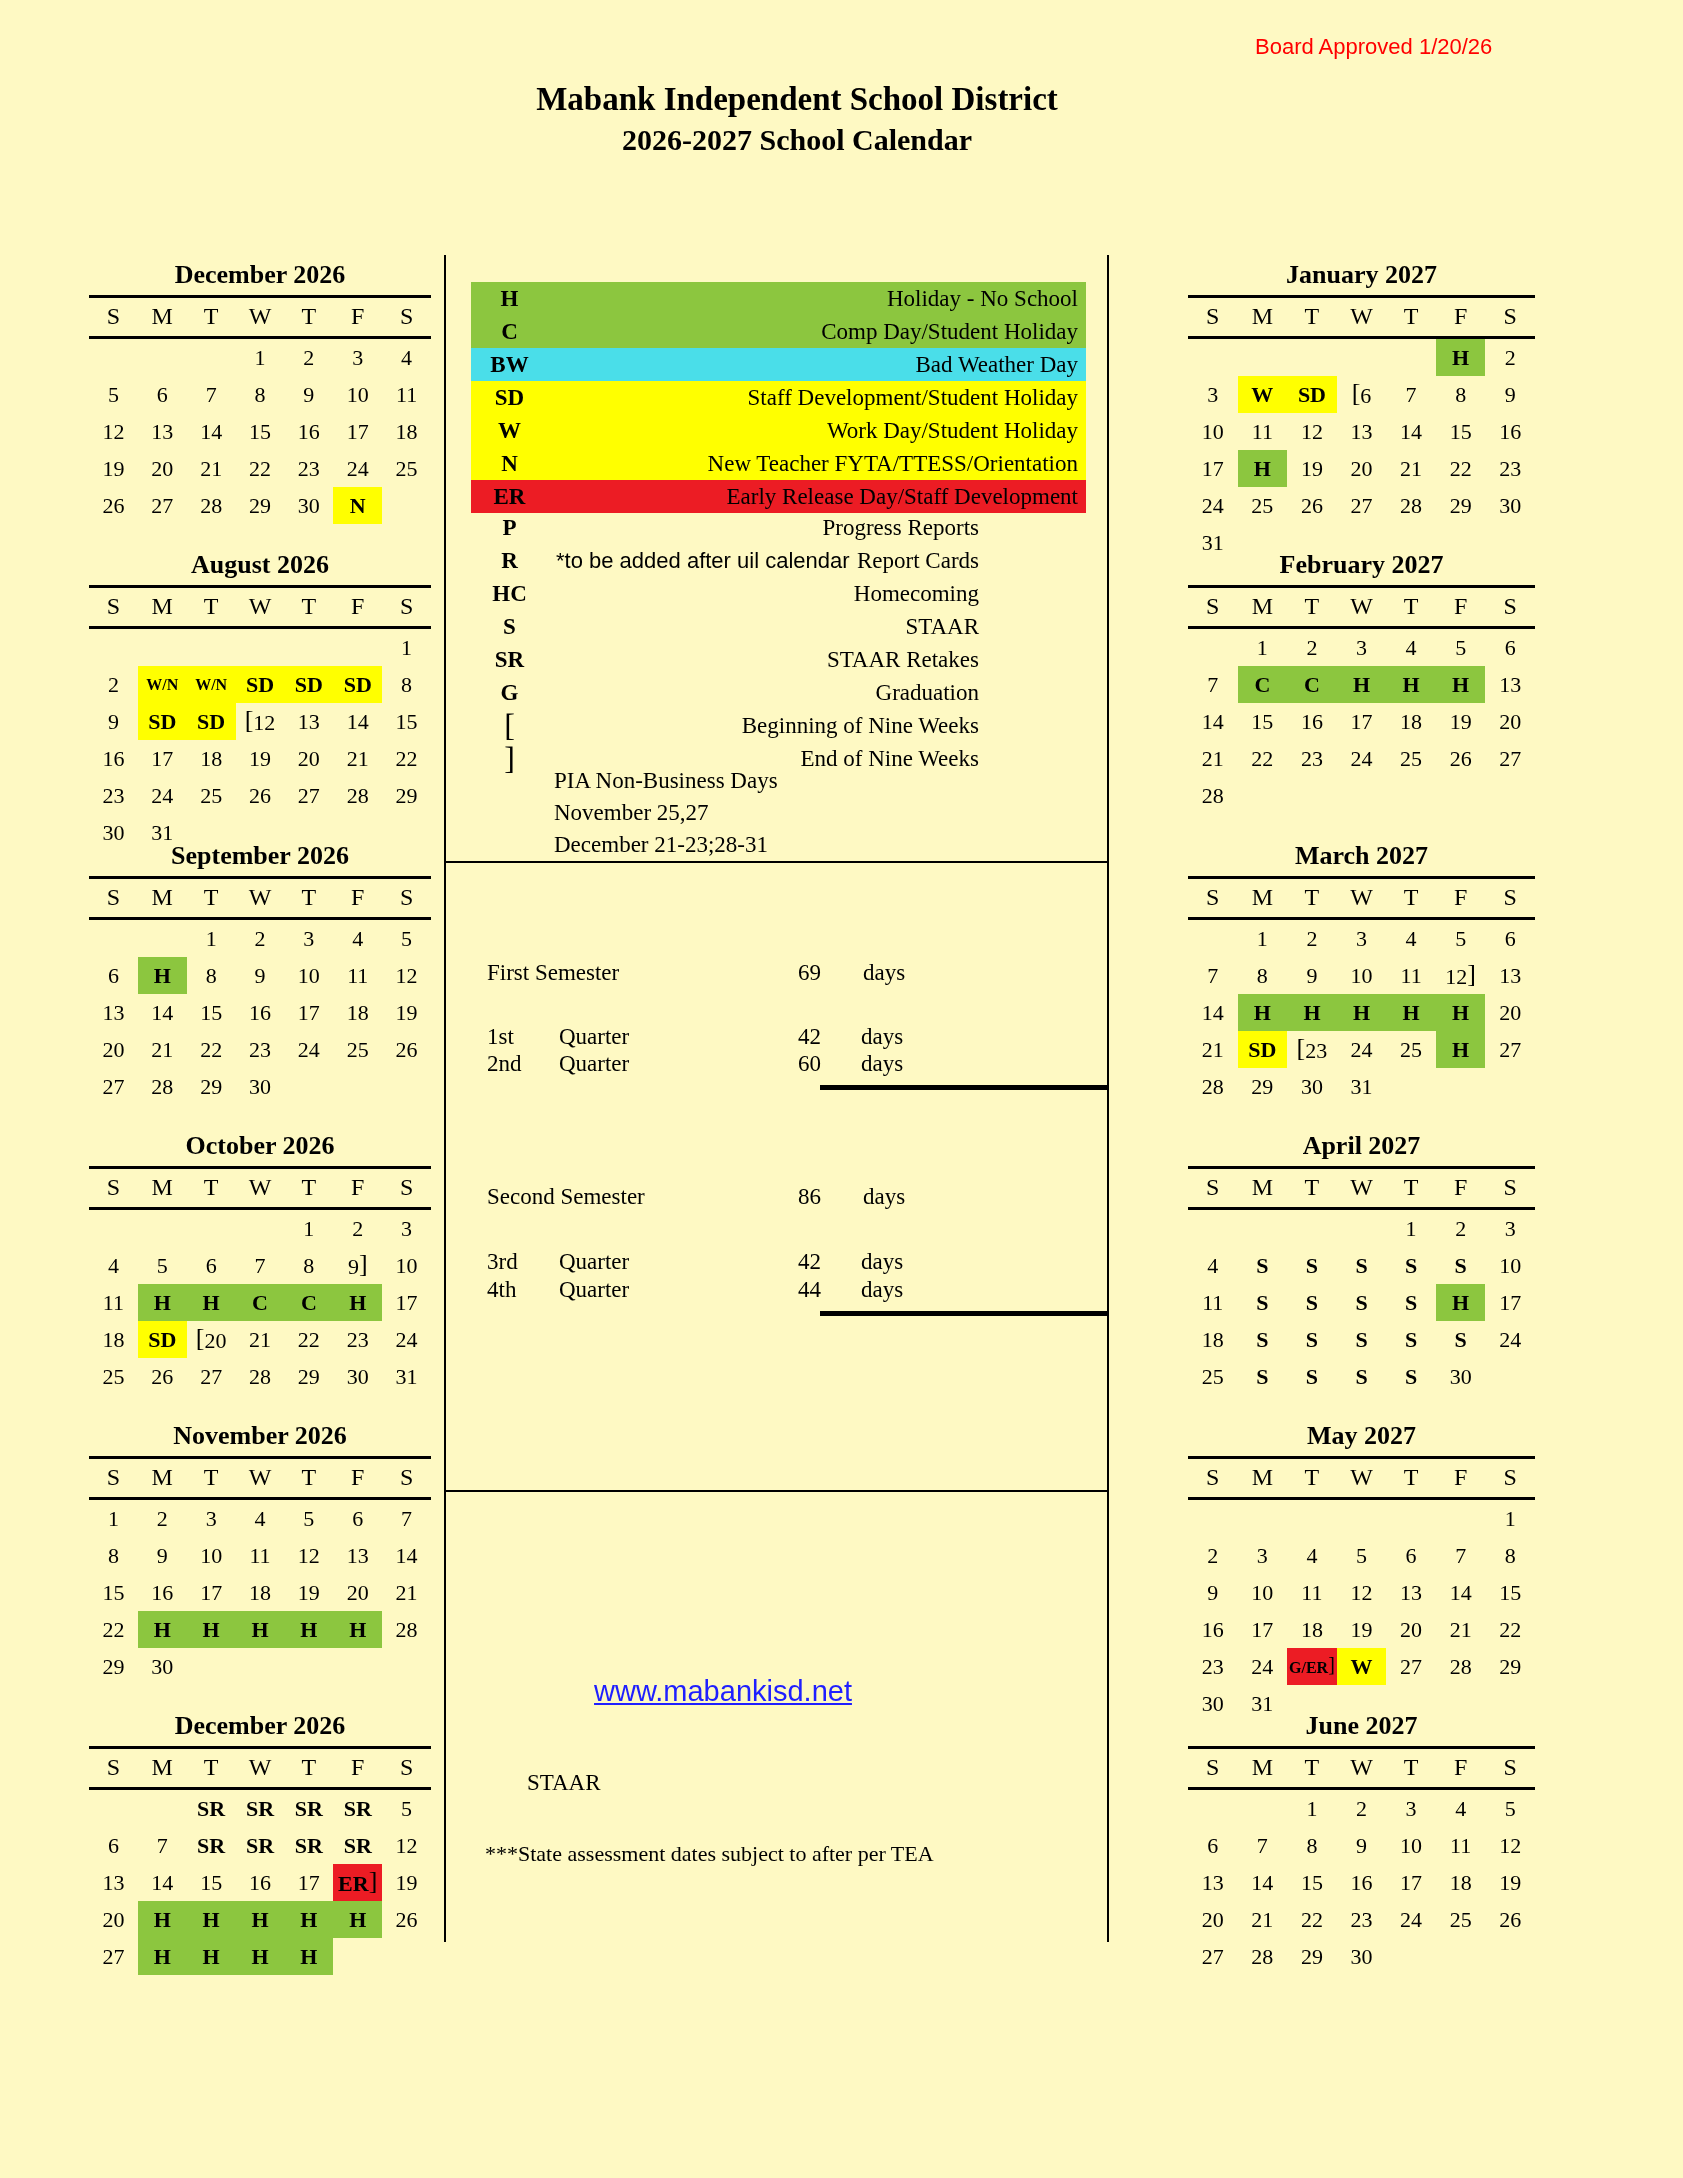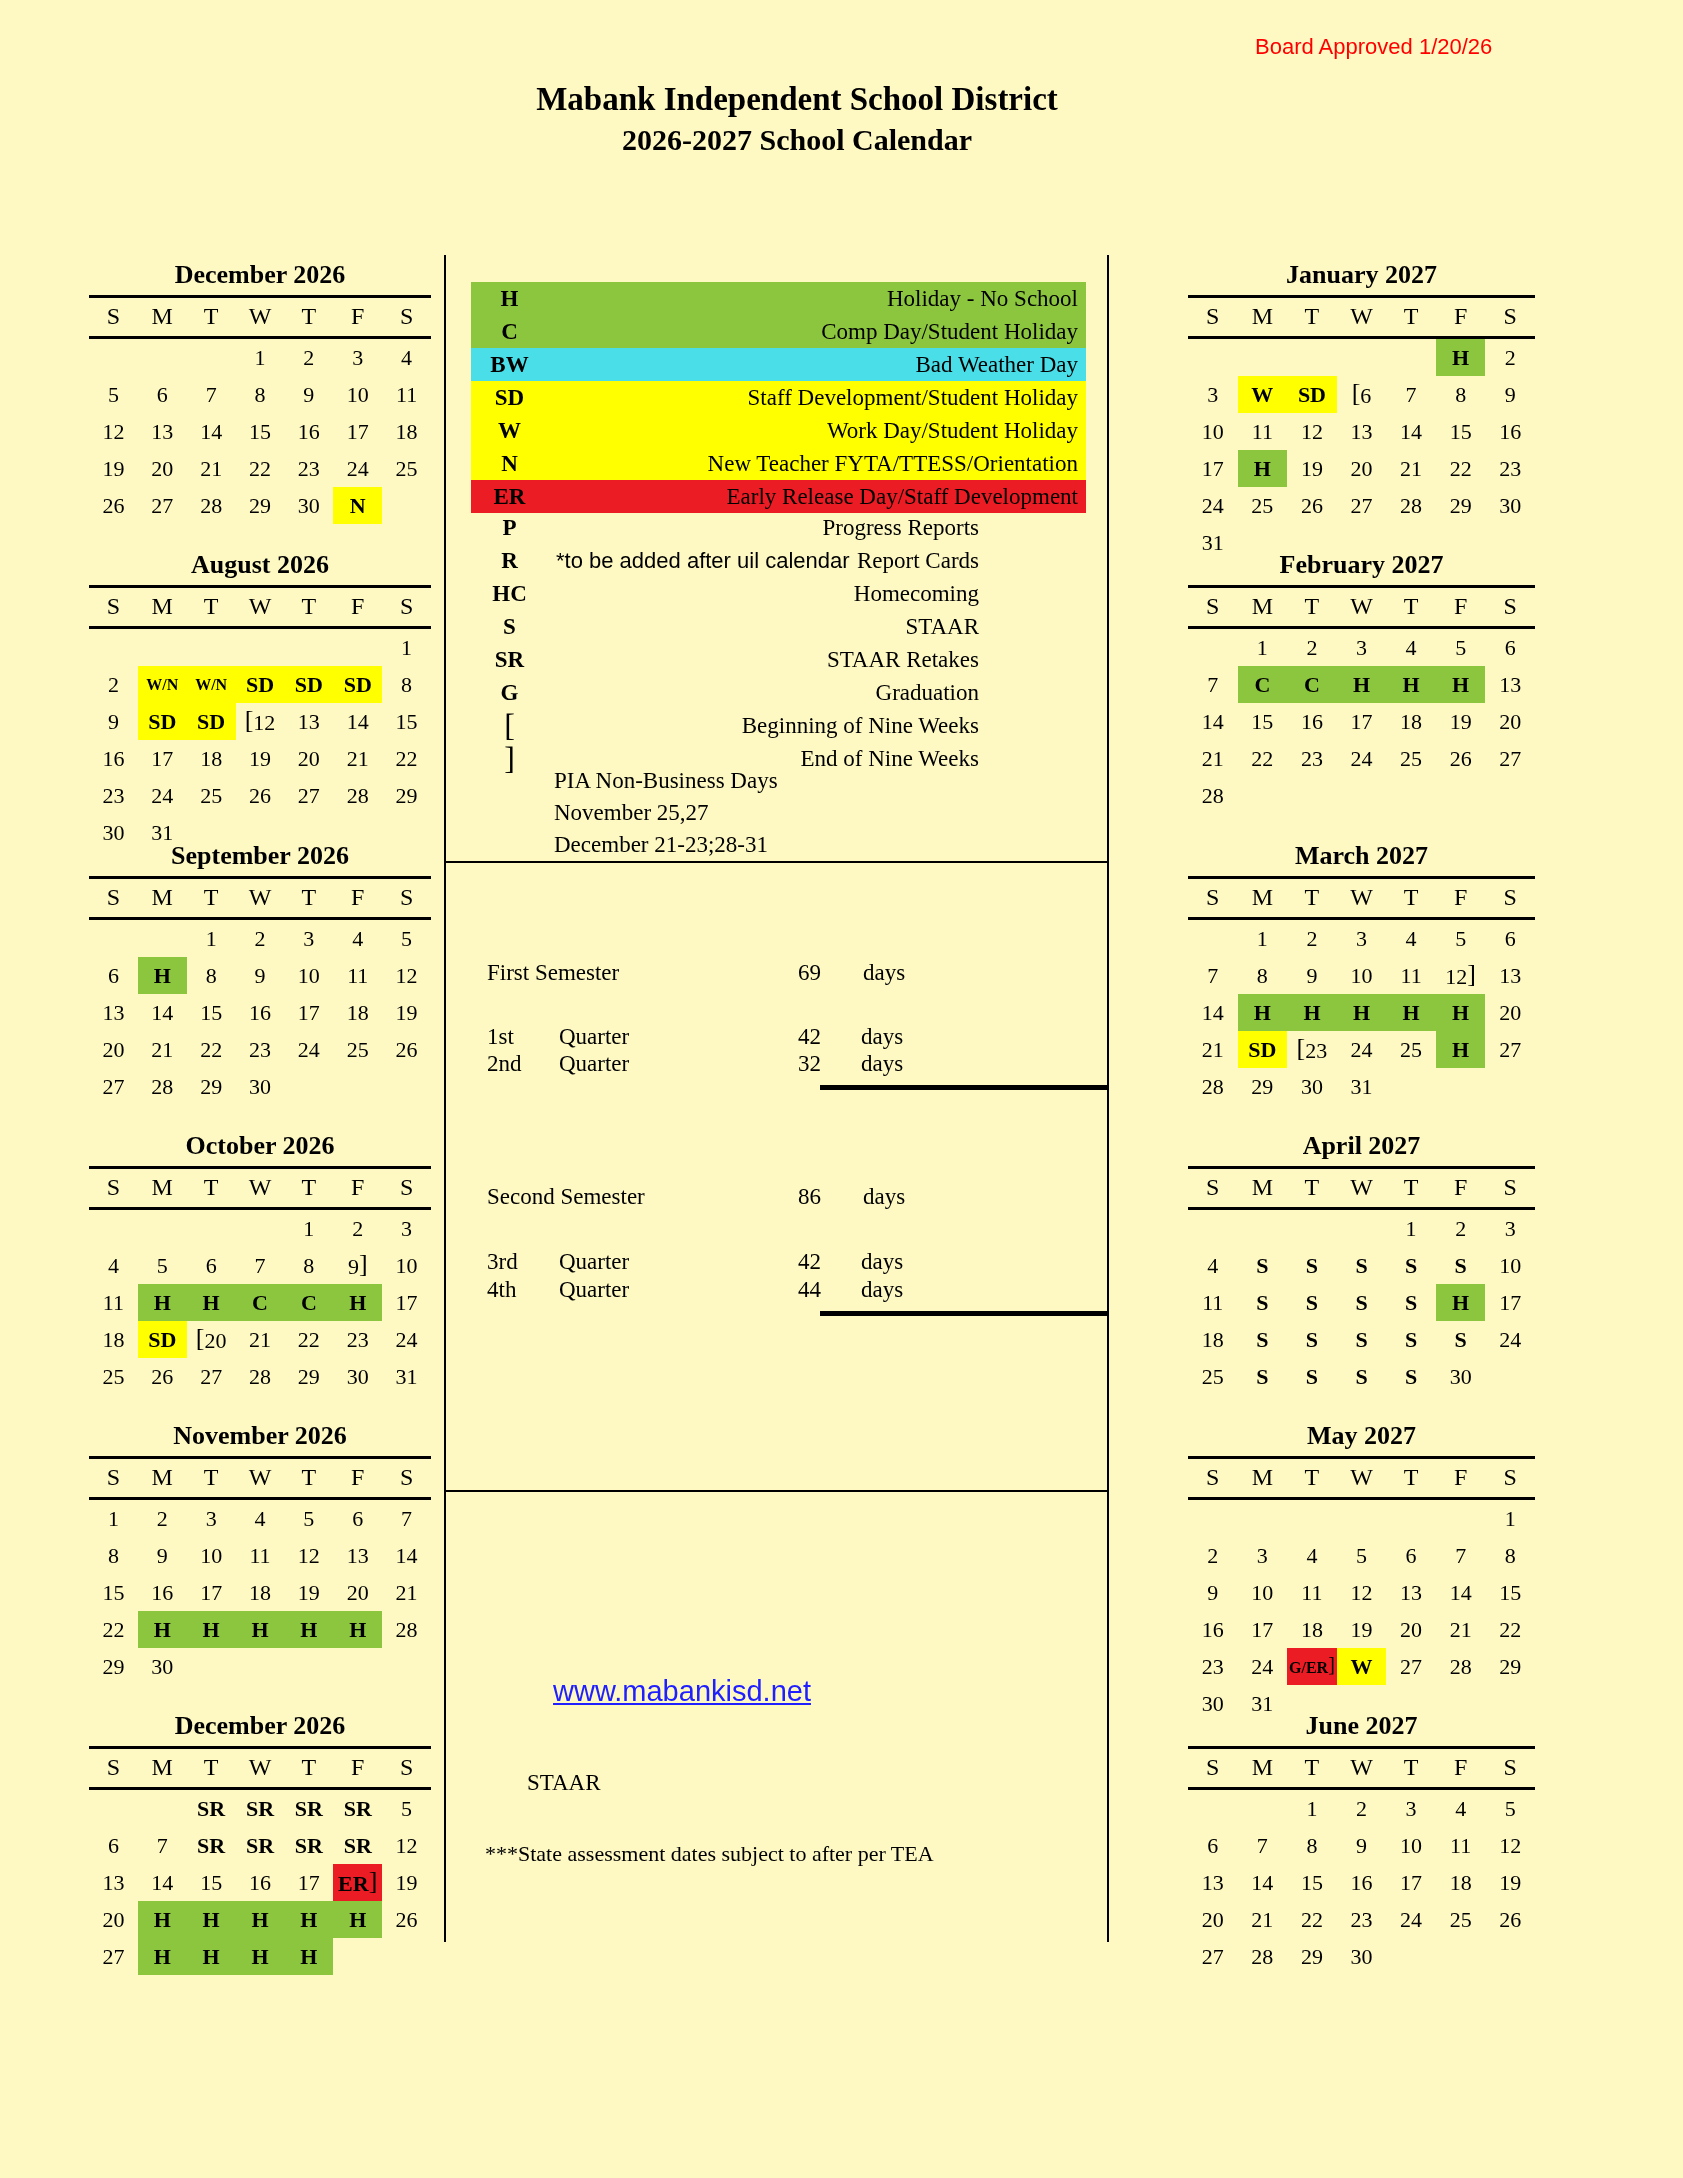--- a/index.html
+++ b/index.html
@@ -40,21 +40,21 @@
   .legend-plain .llabel{padding-right:107px;}
   .lnote{position:absolute;left:85px;top:0;font-family:"Liberation Sans",sans-serif;
          font-size:22px;font-weight:normal;}
   .pia{position:absolute;left:554px;top:765px;font-size:23px;line-height:32px;}
 
   
   .sem{position:absolute;font-size:23px;white-space:nowrap;}
   .sumline{position:absolute;left:820px;width:287px;height:5px;background:#000;}
 
   
-  .website{position:absolute;left:516px;top:1675px;width:332px;text-align:center;
+  .website{position:absolute;left:557px;top:1675px;width:332px;text-align:center;
            font-family:"Liberation Sans",sans-serif;font-size:29px;color:#1F1FFF;
            text-decoration:underline;cursor:pointer;}
   .staar{position:absolute;left:527px;top:1770px;font-size:23px;}
   .note{position:absolute;left:485px;top:1841px;font-size:22px;}
 </style>
 </head>
 <body>
 
 <div class="page">
 
@@ -856,21 +856,21 @@
   <span class="sem" style="left:798px;top:960px;">69</span>
   <span class="sem" style="left:863px;top:960px;">days</span>
 
   <span class="sem" style="left:487px;top:1024px;">1st</span>
   <span class="sem" style="left:559px;top:1024px;">Quarter</span>
   <span class="sem" style="left:798px;top:1024px;">42</span>
   <span class="sem" style="left:861px;top:1024px;">days</span>
 
   <span class="sem" style="left:487px;top:1051px;">2nd</span>
   <span class="sem" style="left:559px;top:1051px;">Quarter</span>
-  <span class="sem" style="left:798px;top:1051px;">32</span>
+  <span class="sem" style="left:798px;top:1051px;">60</span>
   <span class="sem" style="left:861px;top:1051px;">days</span>
 
   <div class="sumline" style="top:1085px;"></div>
 
   <span class="sem" style="left:487px;top:1184px;">Second Semester</span>
   <span class="sem" style="left:798px;top:1184px;">86</span>
   <span class="sem" style="left:863px;top:1184px;">days</span>
 
   <span class="sem" style="left:487px;top:1249px;">3rd</span>
   <span class="sem" style="left:559px;top:1249px;">Quarter</span>

